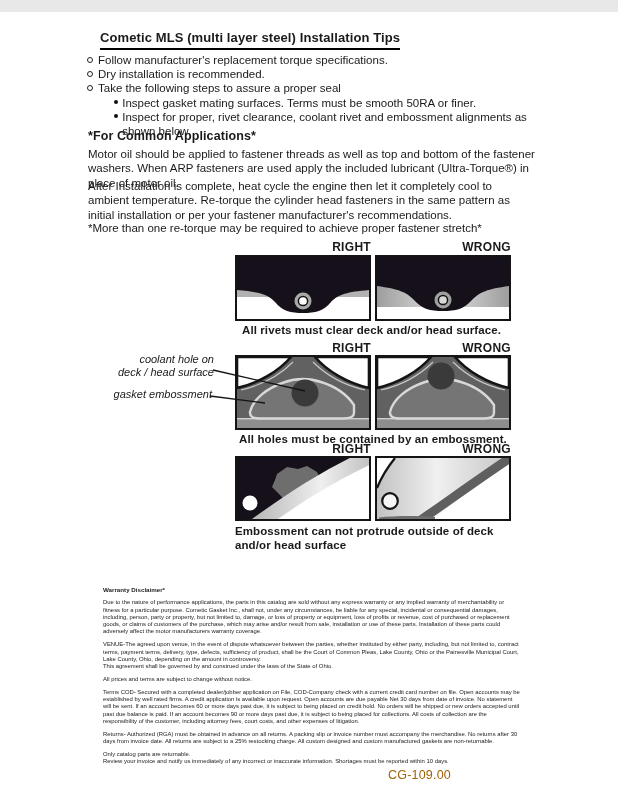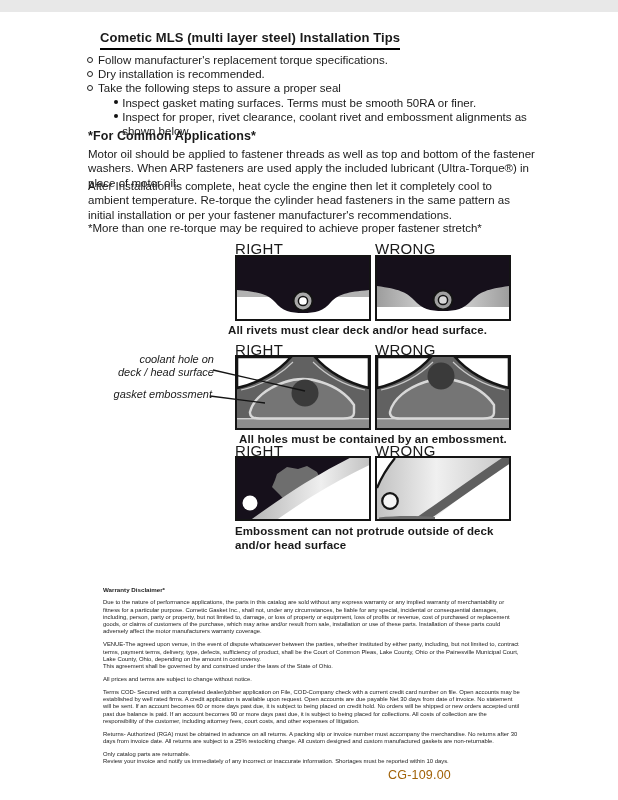--- a/index.html
+++ b/index.html
@@ -17,21 +17,21 @@
   .tip-row{display:flex;align-items:flex-start;}
   .o-marker{width:4px;height:4px;border:1.1px solid #222;border-radius:50%;
     display:inline-block;margin:4px 5px 0 0;flex:0 0 auto;}
   .b-marker{width:4.2px;height:4.2px;background:#111;border-radius:50%;
     display:inline-block;margin:4px 4px 0 0;flex:0 0 auto;}
   .sub{margin-left:27px;}
   .h2{left:88px;top:117px;font-size:12.5px;font-weight:bold;letter-spacing:.1px;}
   .para1{left:88px;top:135px;width:452px;font-size:11.5px;line-height:14.3px;}
   .para2{left:88px;top:167px;width:445px;font-size:11.5px;line-height:14.3px;}
   .note{left:88px;top:210px;width:460px;font-size:11.5px;}
-  .fig-h{width:136px;text-align:left;font-size:15px;font-weight:normal;letter-spacing:.3px;}
+  .fig-h{width:136px;text-align:right;font-size:12px;font-weight:bold;letter-spacing:.3px;}
   .cap{font-size:11.5px;font-weight:bold;letter-spacing:.1px;}
   .side-label{font-size:11px;text-align:right;line-height:13px;font-style:italic;}
   .legal{left:103px;top:574px;width:417px;font-size:5.9px;line-height:7.3px;color:#222;}
   .legal h3{font-size:6.2px;margin:0 0 6px 0;}
   .legal p{margin:0 0 5.5px 0;white-space:pre-line;}
   .footer-code{left:388px;top:756px;font-size:12.5px;letter-spacing:.2px;color:#a16207;}
   svg{display:block;}
 </style>
 </head>
 <body>
@@ -104,21 +104,21 @@
   <svg class="abs" style="left:375px;top:243px;" width="136" height="66" viewBox="0 0 136 66">
     <rect x="1" y="1" width="134" height="64" fill="#ffffff"></rect>
     <rect x="2" y="29" width="132" height="23" fill="url(#deckgrad)"></rect>
     <rect x="2" y="52" width="132" height="12" fill="#ffffff"></rect>
     <path d="M2,2 H134 V31 C112,34 105,37 97,45 C89,54 81,56 68,56 C55,56 47,54 39,45 C31,37 24,34 2,31 Z" fill="#16101b"></path>
     <circle cx="68" cy="45" r="9.5" fill="#a0a0a0" stroke="#141414" stroke-width="2"></circle>
     <circle cx="68" cy="45" r="4.6" fill="#d8d8d8" stroke="#141414" stroke-width="1.5"></circle>
     <rect x="1" y="1" width="134" height="64" fill="none" stroke="#141414" stroke-width="2"></rect>
   </svg>
 
-  <div class="abs cap" style="left:228px;top:312px;">All rivets must clear deck and/or head surface.</div>
+  <div class="abs cap" style="left:242px;top:312px;">All rivets must clear deck and/or head surface.</div>
 
   <div class="abs fig-h" style="left:235px;top:329px;">RIGHT</div>
   <div class="abs fig-h" style="left:375px;top:329px;">WRONG</div>
 
   <div class="abs side-label" style="left:108px;top:341px;width:106px;">
     <div>coolant hole on</div>
     <div>deck / head surface</div>
   </div>
   <div class="abs side-label" style="left:100px;top:376px;width:112px;">gasket embossment</div>
 

